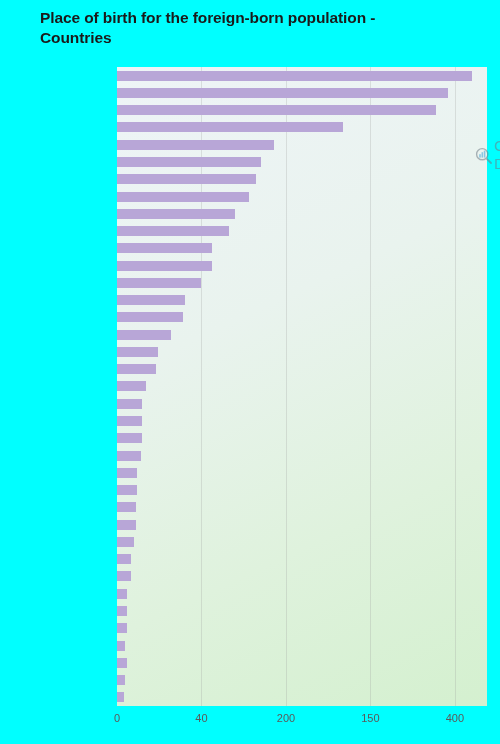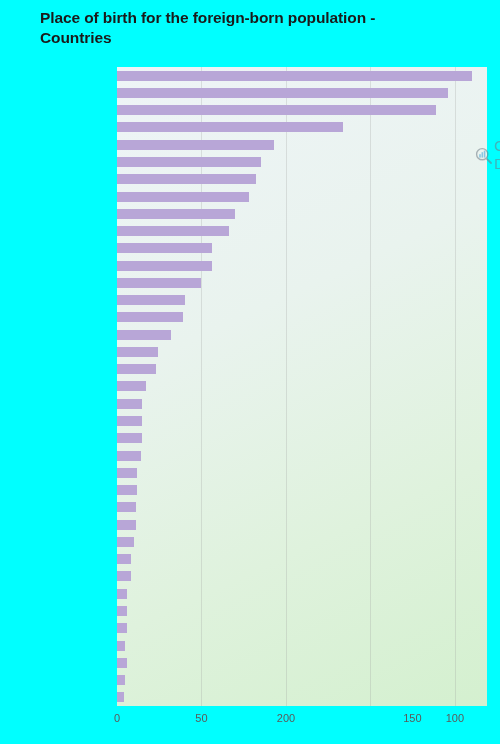--- a/index.html
+++ b/index.html
@@ -229,17 +229,17 @@
         <rect x="6.5" y="5.2" width="1.6" height="5.4" fill="#3aa3d8"></rect>
         <rect x="8.8" y="3.6" width="1.6" height="7" fill="#3aa3d8"></rect>
       </svg>
     </span>
     <span class="wm-text">City-Data.com</span>
   </div>
 </div>
 
 <div id="xaxis-labels">
     <div class="xtick-label" style="left: 117px;">0</div>
-    <div class="xtick-label" style="left: 201.475px;">50</div>
+    <div class="xtick-label" style="left: 201.475px;">40</div>
     <div class="xtick-label" style="left: 285.95px;">200</div>
-    <div class="xtick-label" style="left: 370.425px; margin-left: 42px;">150</div>
-    <div class="xtick-label" style="left: 454.9px;">100</div>
+    <div class="xtick-label" style="left: 370.425px;">150</div>
+    <div class="xtick-label" style="left: 454.9px;">400</div>
   </div>
 
 </body></html>

